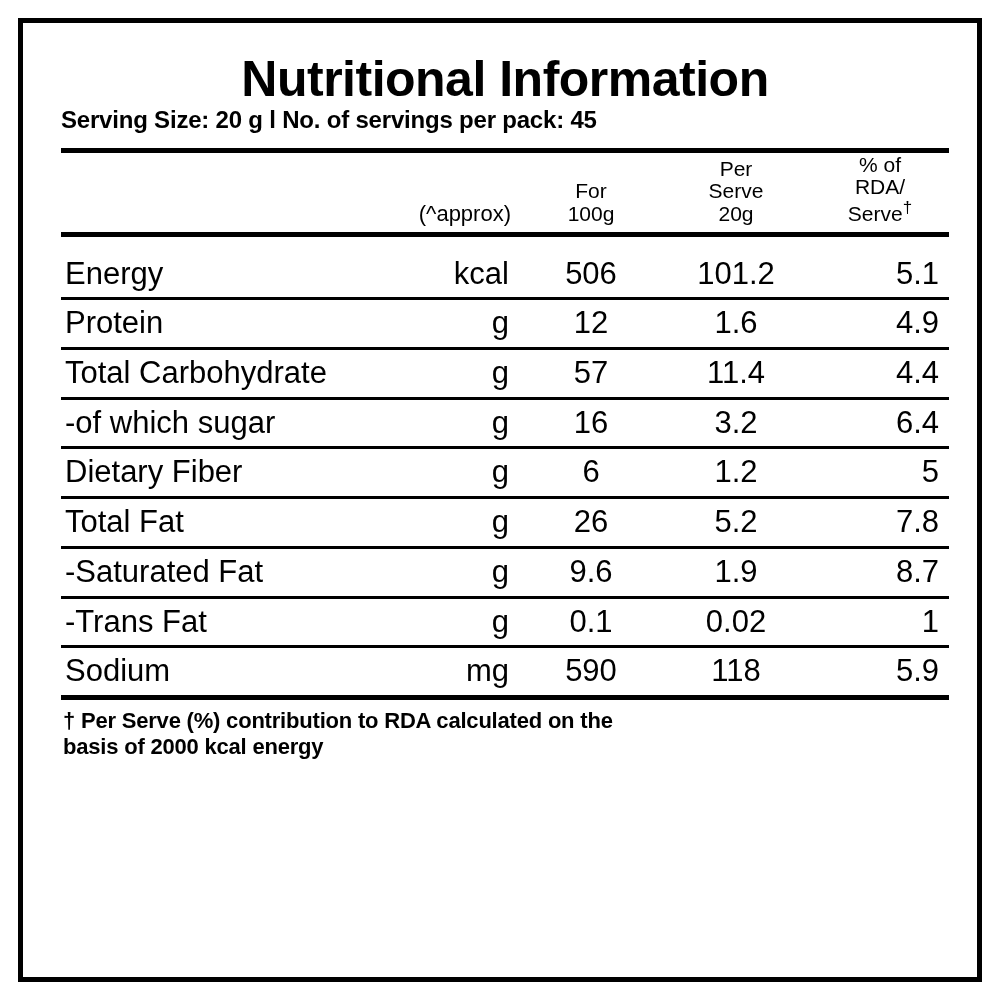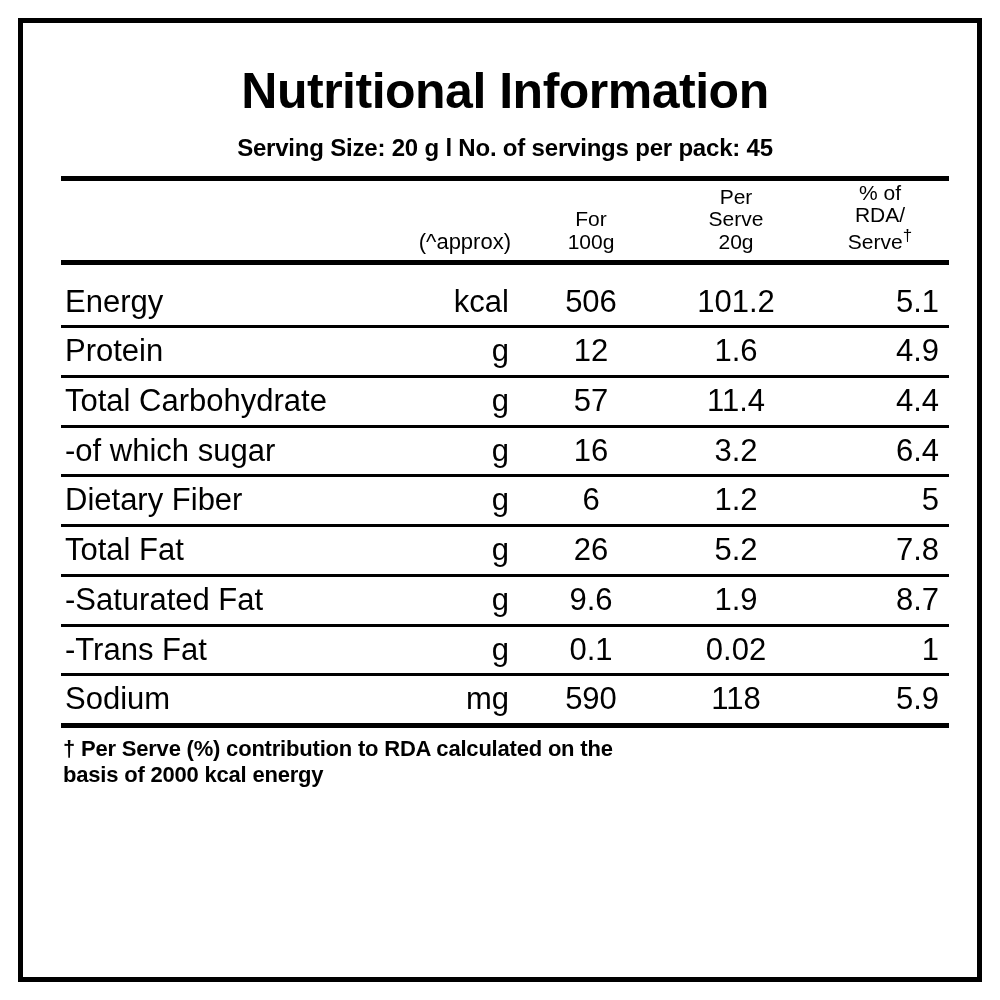--- a/index.html
+++ b/index.html
@@ -29,27 +29,27 @@
     left: 38px;
     top: 30px;
     width: 888px;
   }
   .title {
     text-align: center;
     font-size: 50px;
     font-weight: bold;
     letter-spacing: -0.5px;
     line-height: 1.05;
-    margin: 12px;
+    margin: 0;
   }
   .serving {
-    text-align: center;
+    text-align: left;
     font-size: 24px;
     font-weight: bold;
-    margin-top: 16px;
+    margin-top: 0;
     letter-spacing: -0.2px;
   }
   table.nutri {
     width: 100%;
     border-collapse: collapse;
     margin-top: 14px;
     table-layout: fixed;
   }
   table.nutri col.c-name  { width: 330px; }
   table.nutri col.c-unit  { width: 130px; }

